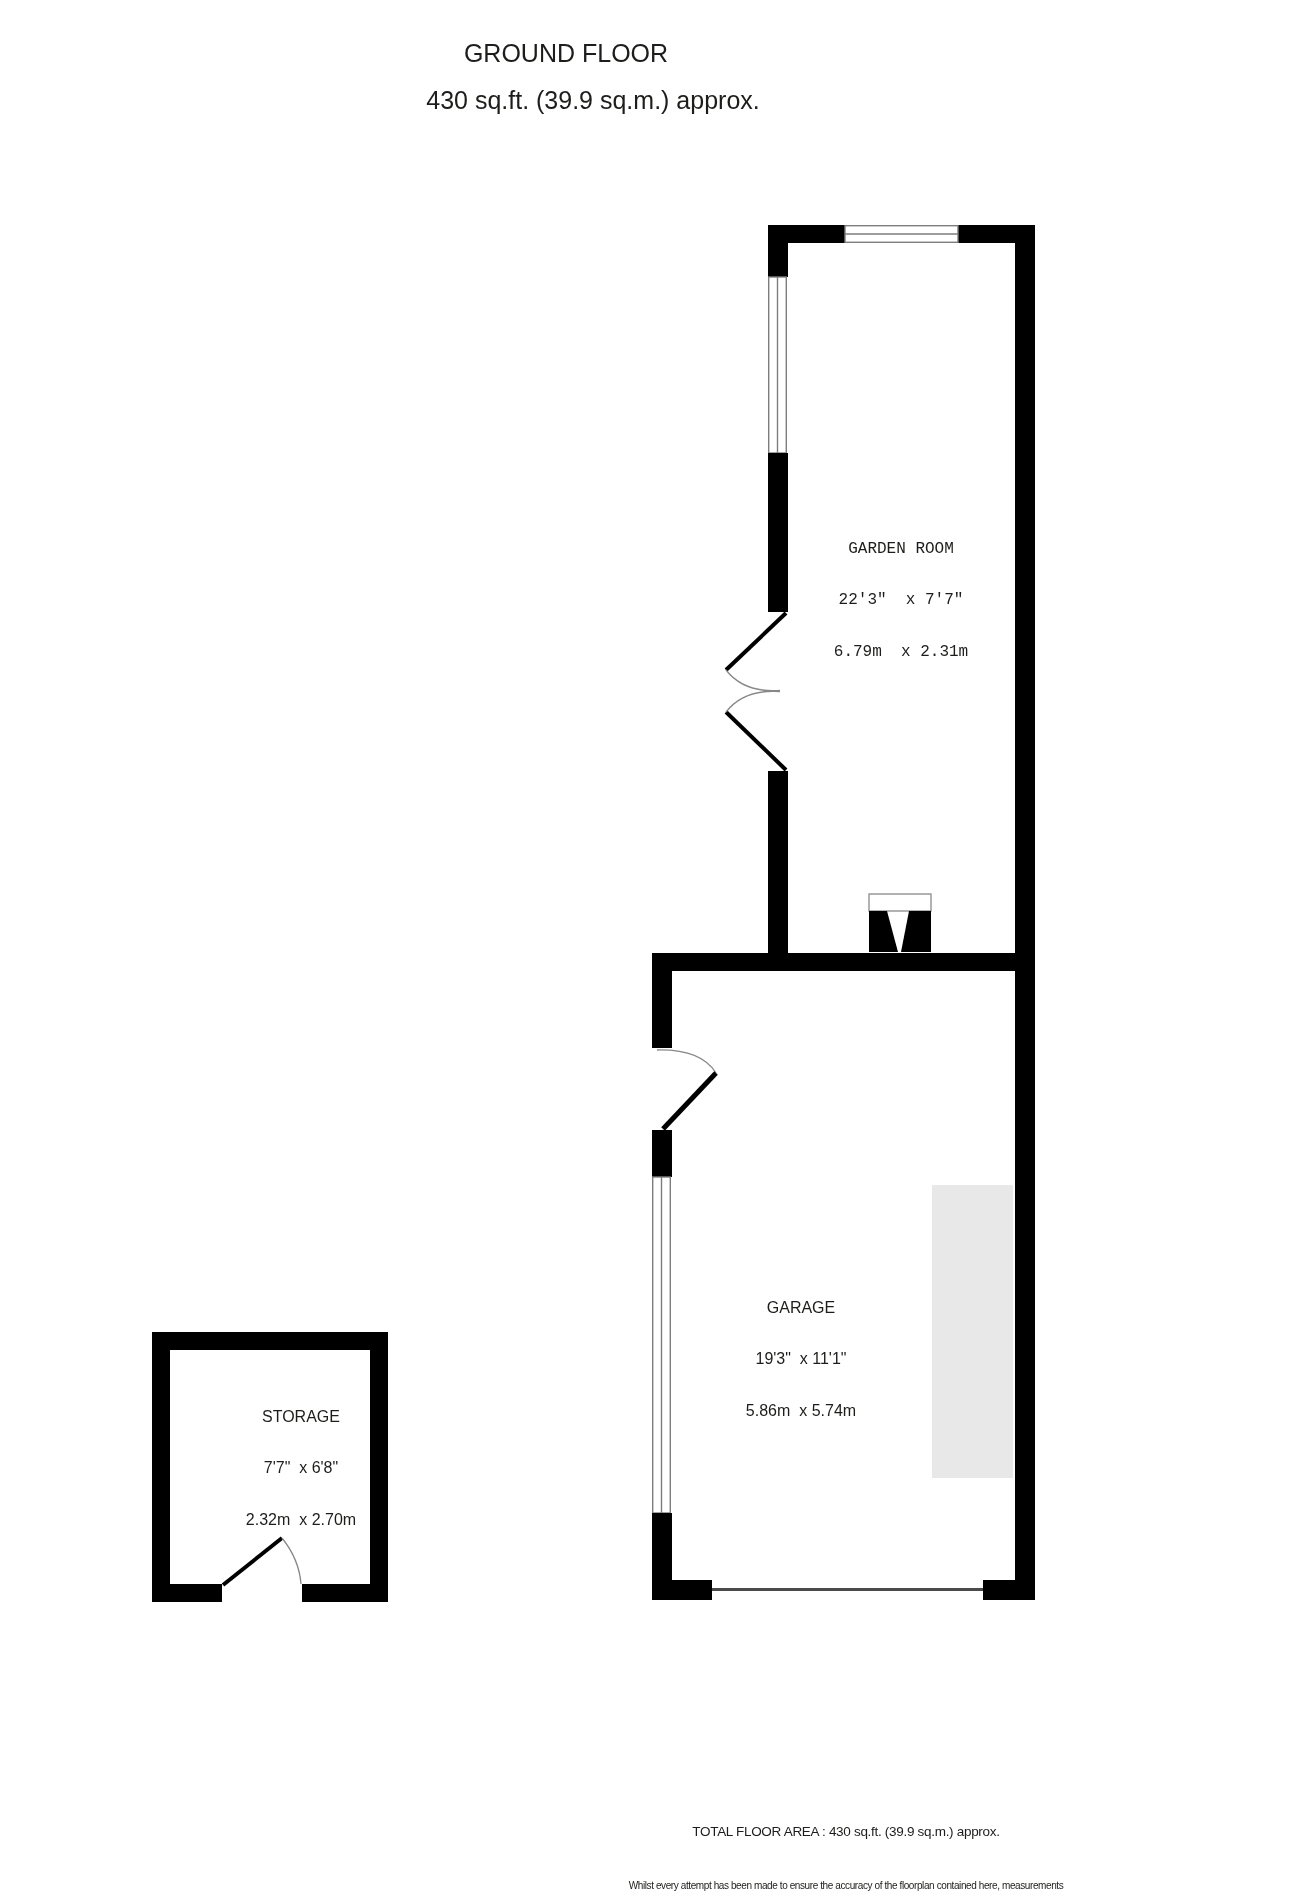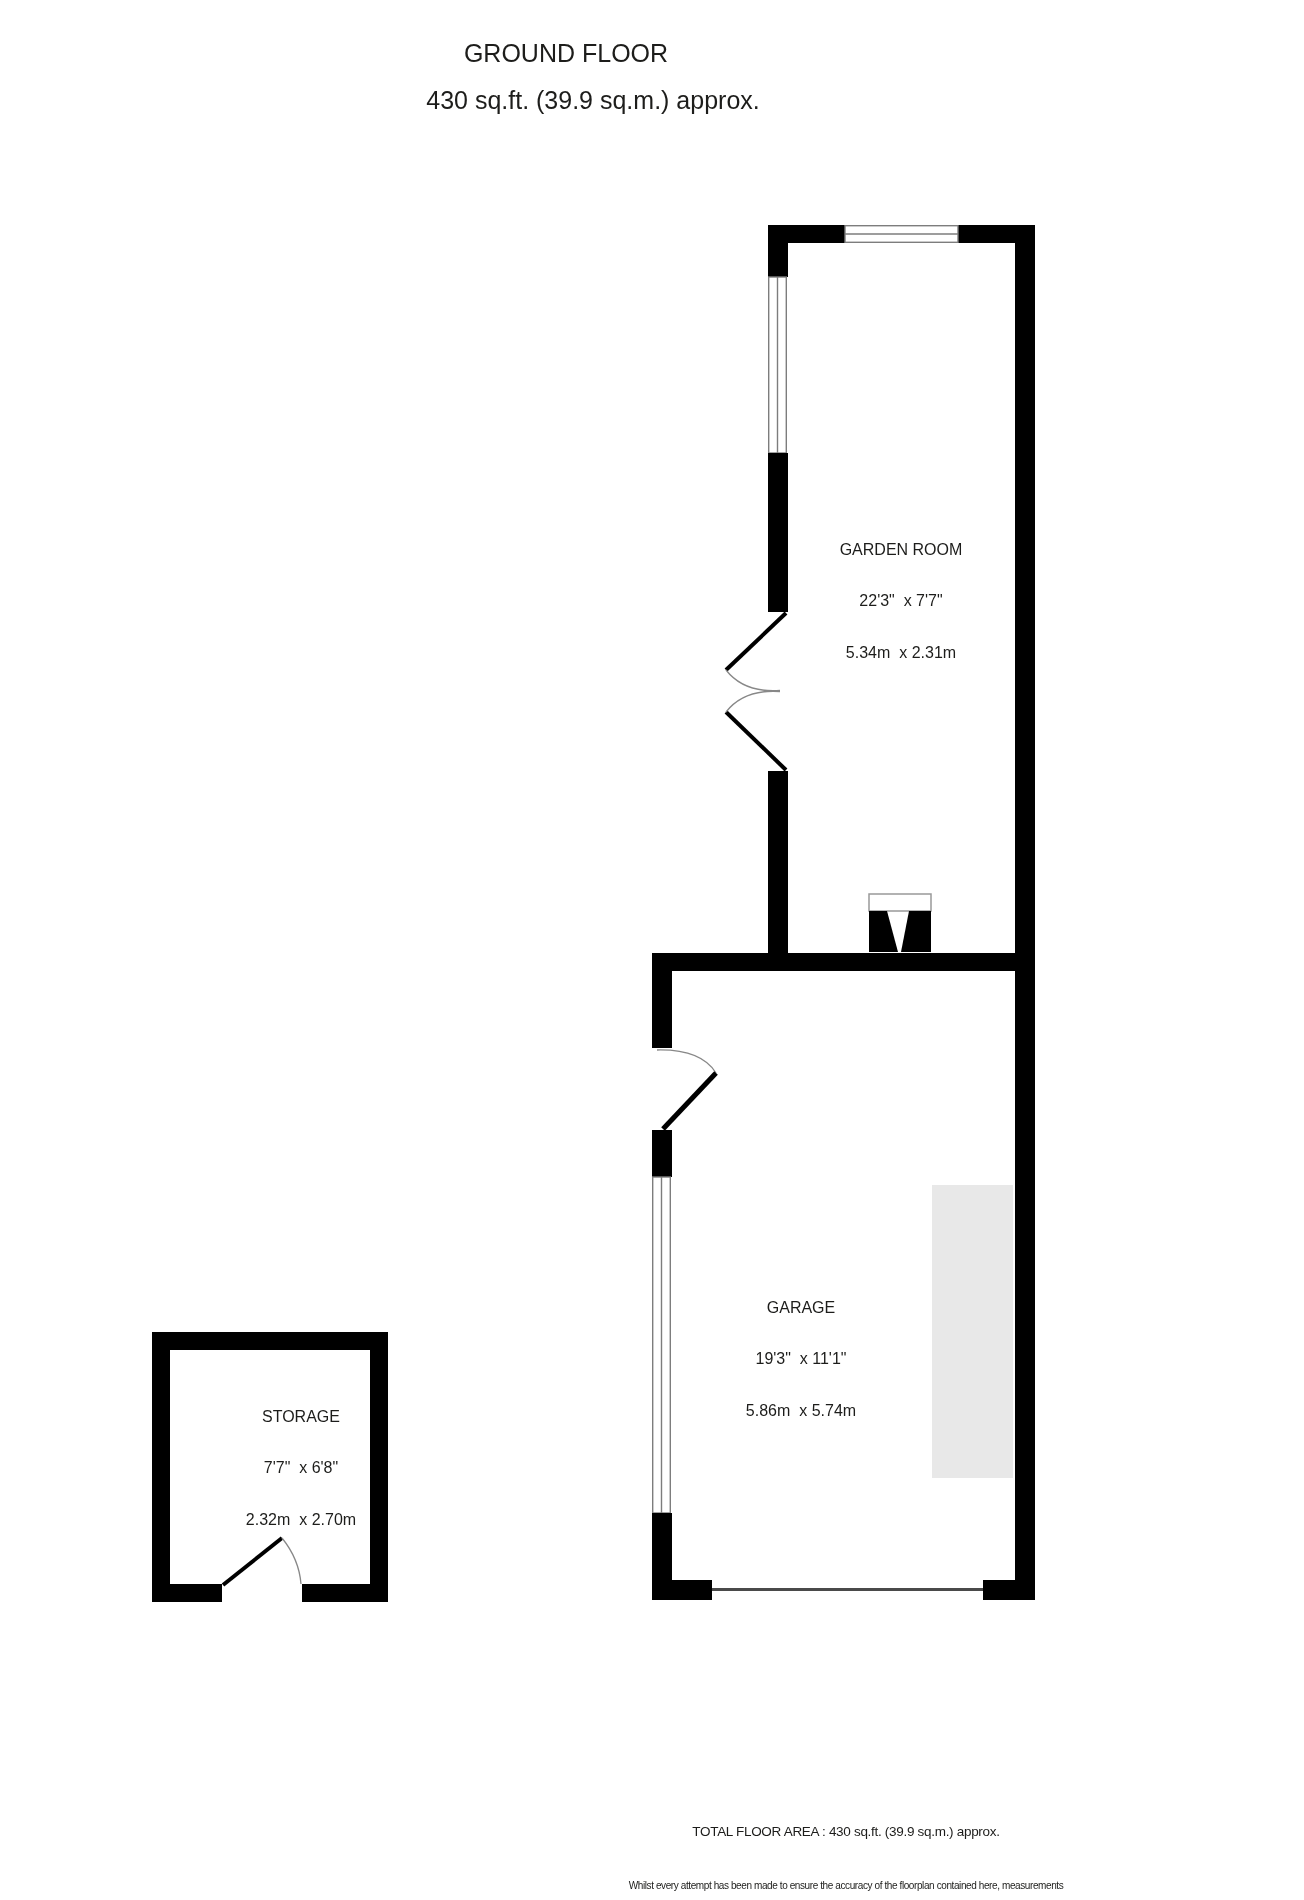--- a/index.html
+++ b/index.html
@@ -103,24 +103,24 @@
     <rect class="wall" x="370" y="1332" width="18" height="270"></rect>
     <rect class="wall" x="152" y="1584" width="70" height="18"></rect>
     <rect class="wall" x="302" y="1584" width="86" height="18"></rect>
     <path class="leaf" stroke-width="4" d="M223,1585 L282,1538"></path>
     <path class="arc" d="M282,1538 Q299,1559 301,1584"></path>
   </svg>
 
   <div class="abs-center title-line" style="left:566px; top:53px;">GROUND FLOOR</div>
   <div class="abs-center title-line" style="left:593px; top:80px;margin-top:20px;">430 sq.ft. (39.9 sq.m.) approx.</div>
 
-  <div class="abs-center room-label" style="left:901px; top:601px;">
+  <div class="abs-center room-label" style="left:901px; top:601px;font-family:Liberation Mono, monospace;">
     <div>GARDEN ROOM</div>
     <div>22'3"  x 7'7"</div>
-    <div>5.34m  x 2.31m</div>
+    <div>6.79m  x 2.31m</div>
   </div>
 
   <div class="abs-center room-label" style="left:801px; top:1359px;">
     <div>GARAGE</div>
     <div>19'3"  x 11'1"</div>
     <div>5.86m  x 5.74m</div>
   </div>
 
   <div class="abs-center room-label" style="left:269px; top:1468px;margin-left:32px;">
     <div>STORAGE</div>

